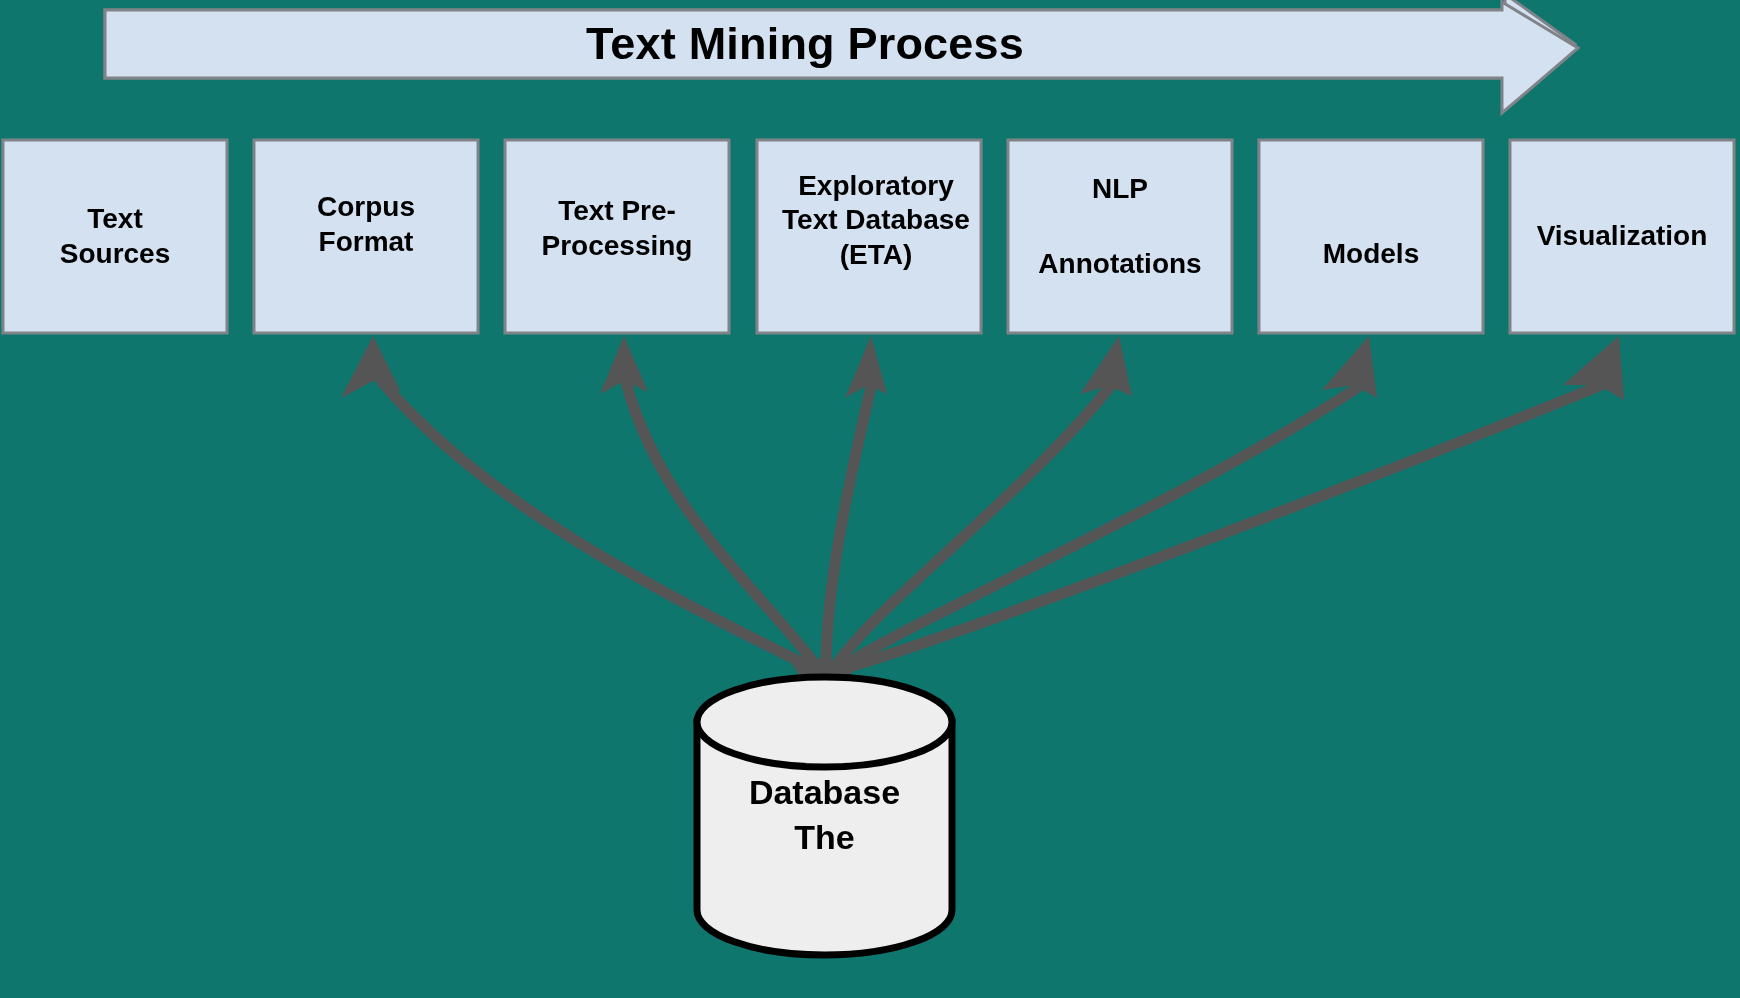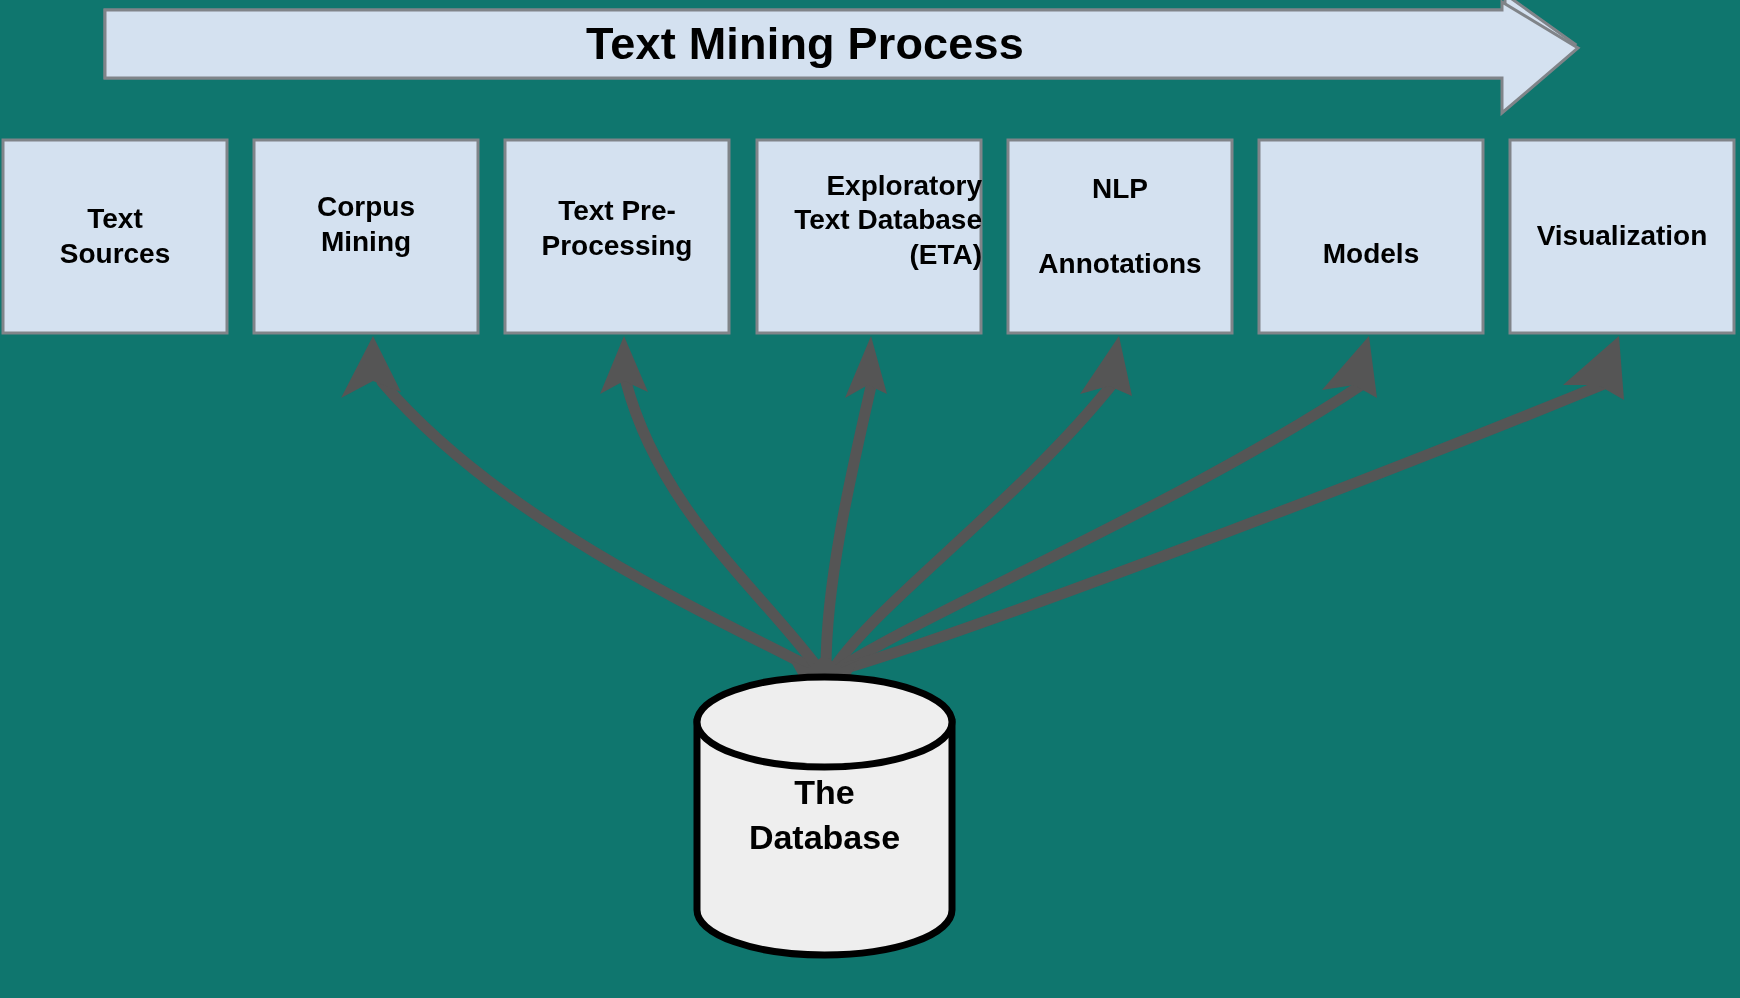--- a/index.html
+++ b/index.html
@@ -49,21 +49,21 @@
     font-size: 28px;
     font-weight: bold;
     line-height: 1.22;
     color: #000000;
   }
   .box-label.center {
     align-items: center;
     text-align: center;
   }
   .box-label.left {
-    align-items: flex-end;
+    align-items: center;
     text-align: left;
   }
   
   .db-label {
     position: absolute;
     left: 697px;
     top: 770px;
     width: 255px;
     text-align: center;
     font-size: 34px;
@@ -119,21 +119,21 @@
 
   <div class="banner-label">Text Mining Process</div>
 
   <div class="box-label center" style="left:3px; top:140px; width:224px; height:193px;text-align:center;">
     <span>Text</span>
     <span>Sources</span>
   </div>
 
   <div class="box-label center" style="left:254px; top:128px; width:224px; height:193px;align-items:center;">
     <span>Corpus</span>
-    <span>Mining</span>
+    <span>Format</span>
   </div>
 
   <div class="box-label center" style="left:505px; top:132px; width:224px; height:193px;">
     <span>Text Pre-</span>
     <span>Processing</span>
   </div>
 
   <div class="box-label left" style="left:770px; top:124px; width:212px; height:193px;">
     <span>Exploratory</span>
     <span>Text Database</span>
@@ -147,17 +147,17 @@
 
   <div class="box-label center" style="left:1259px; top:140px; width:224px; height:193px;margin-top:18px;">
     <span>Models</span>
   </div>
 
   <div class="box-label center" style="left:1510px; top:140px; width:224px; height:193px;">
     <span>Visualization</span>
   </div>
 
   <div class="db-label">
+    <div>Database</div>
     <div>The</div>
-    <div>Database</div>
   </div>
 
 </div>
 
 </body></html>

